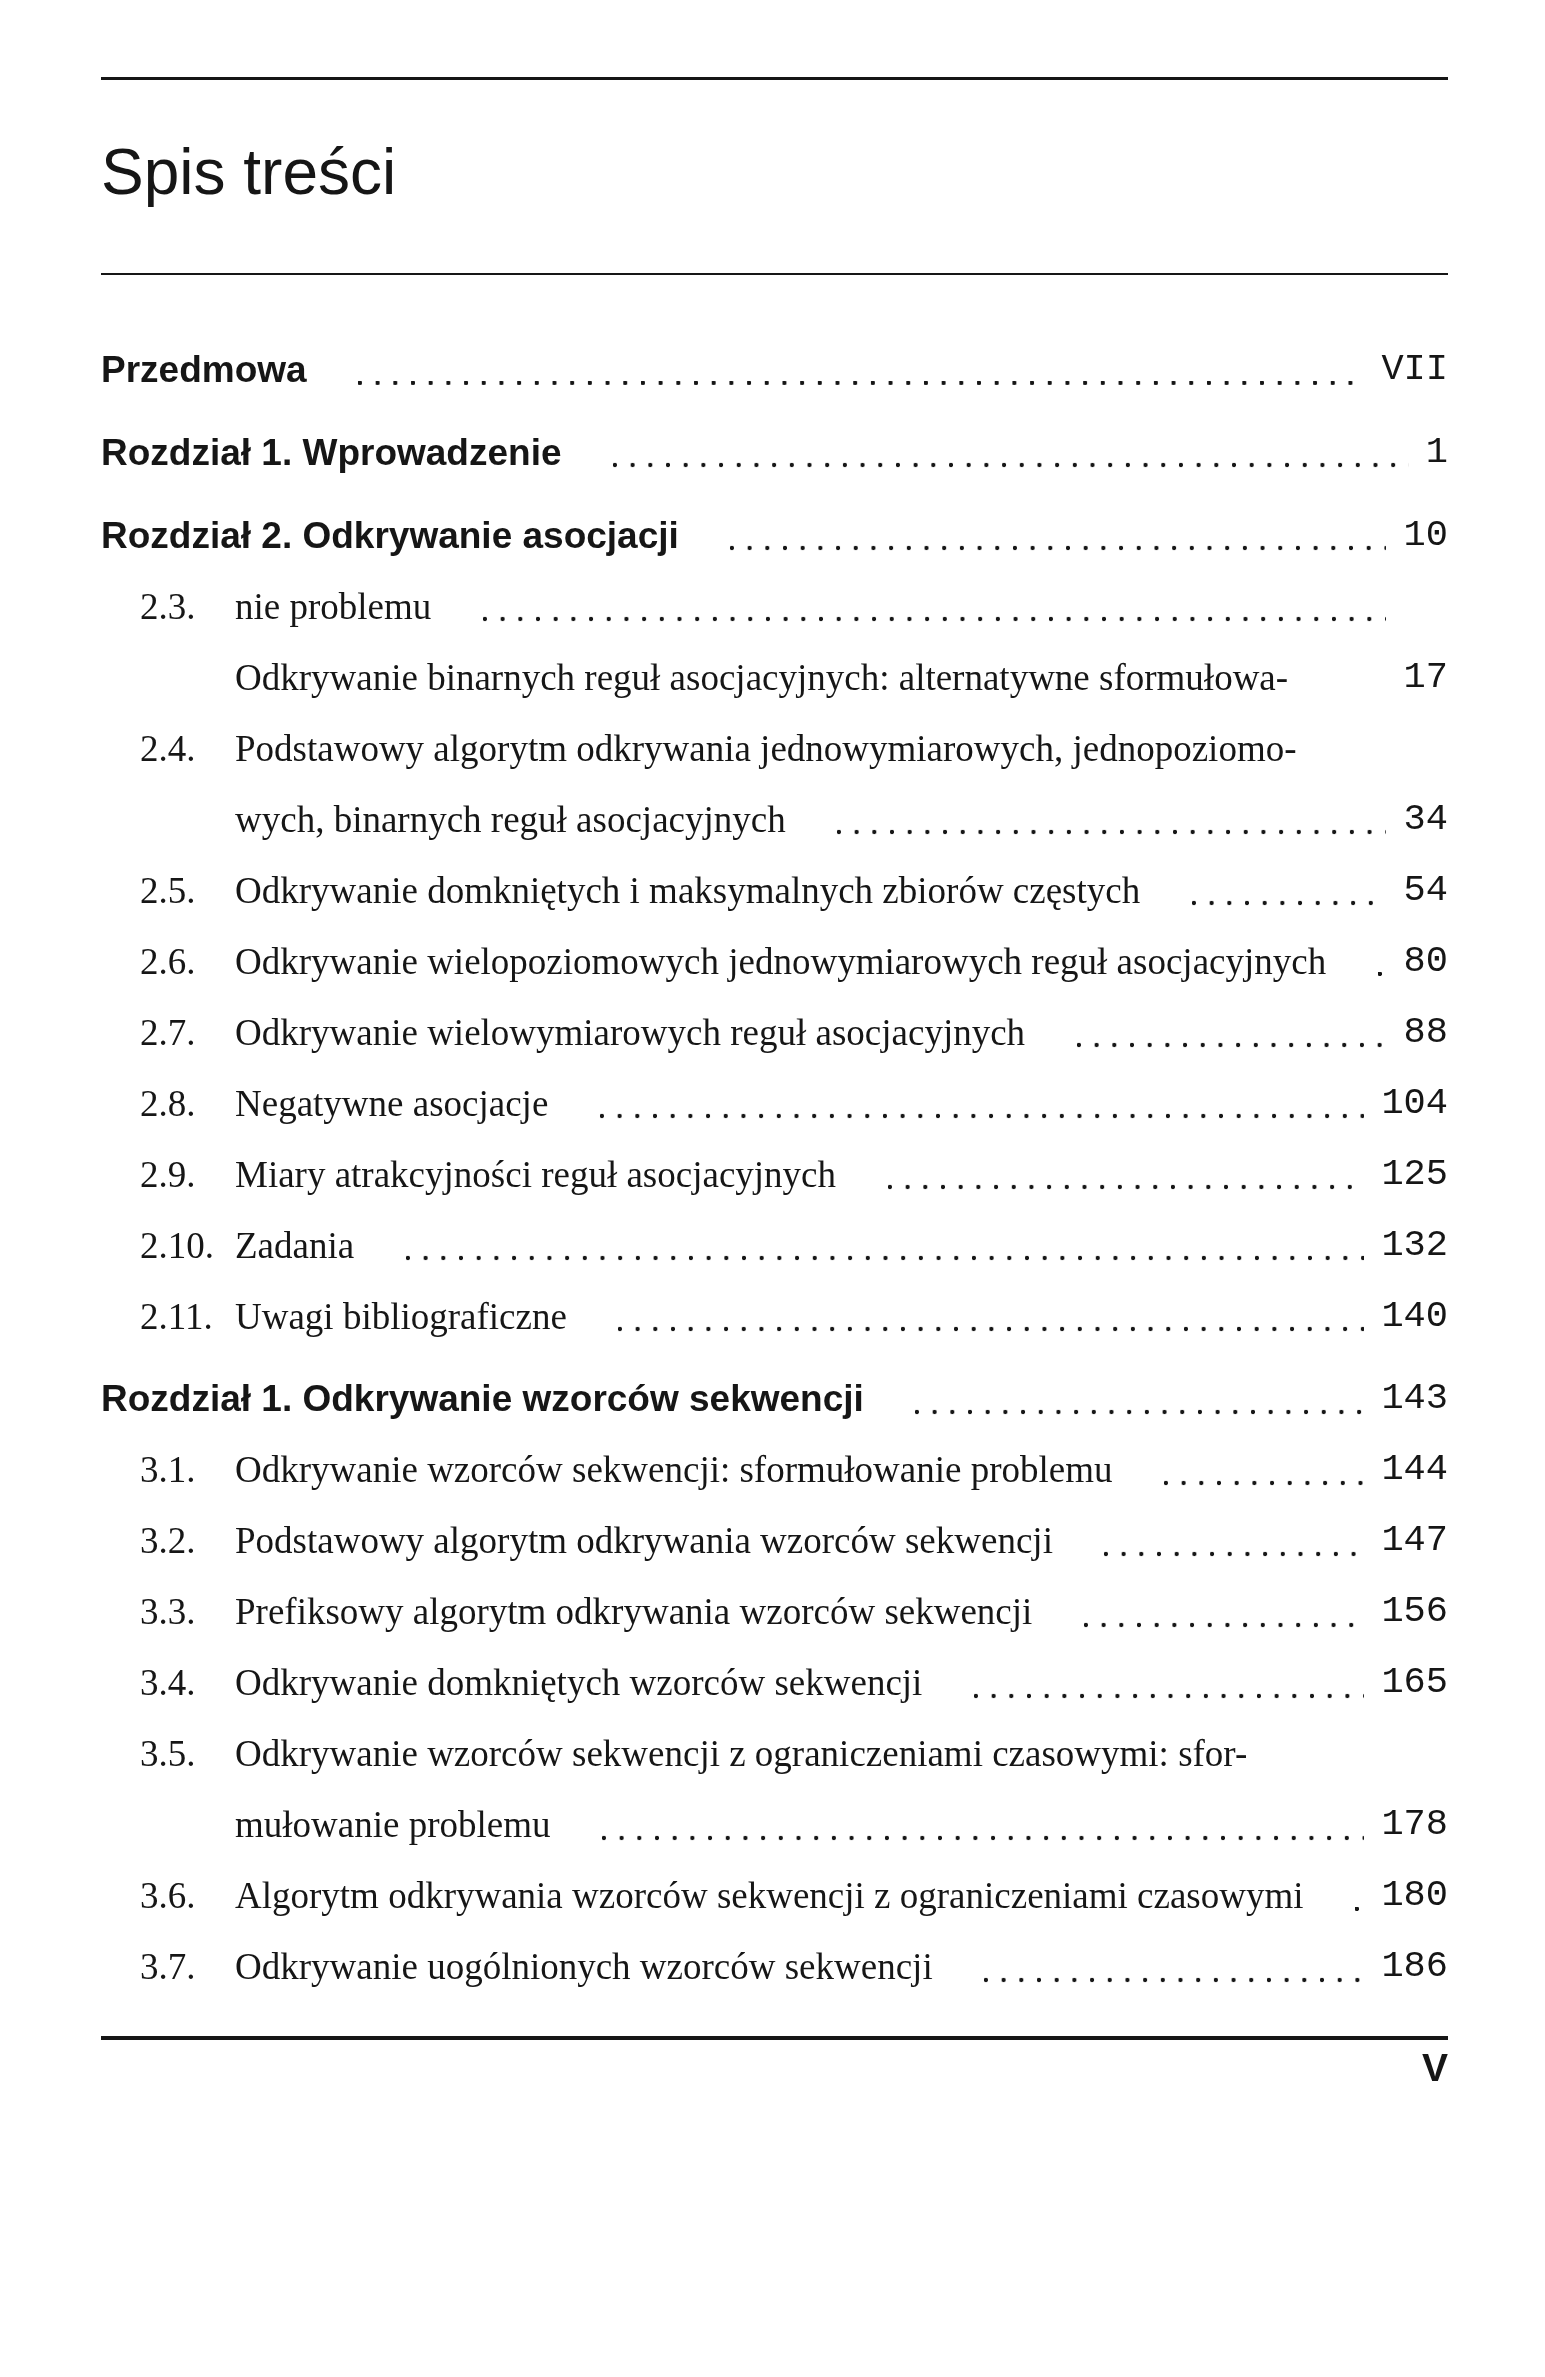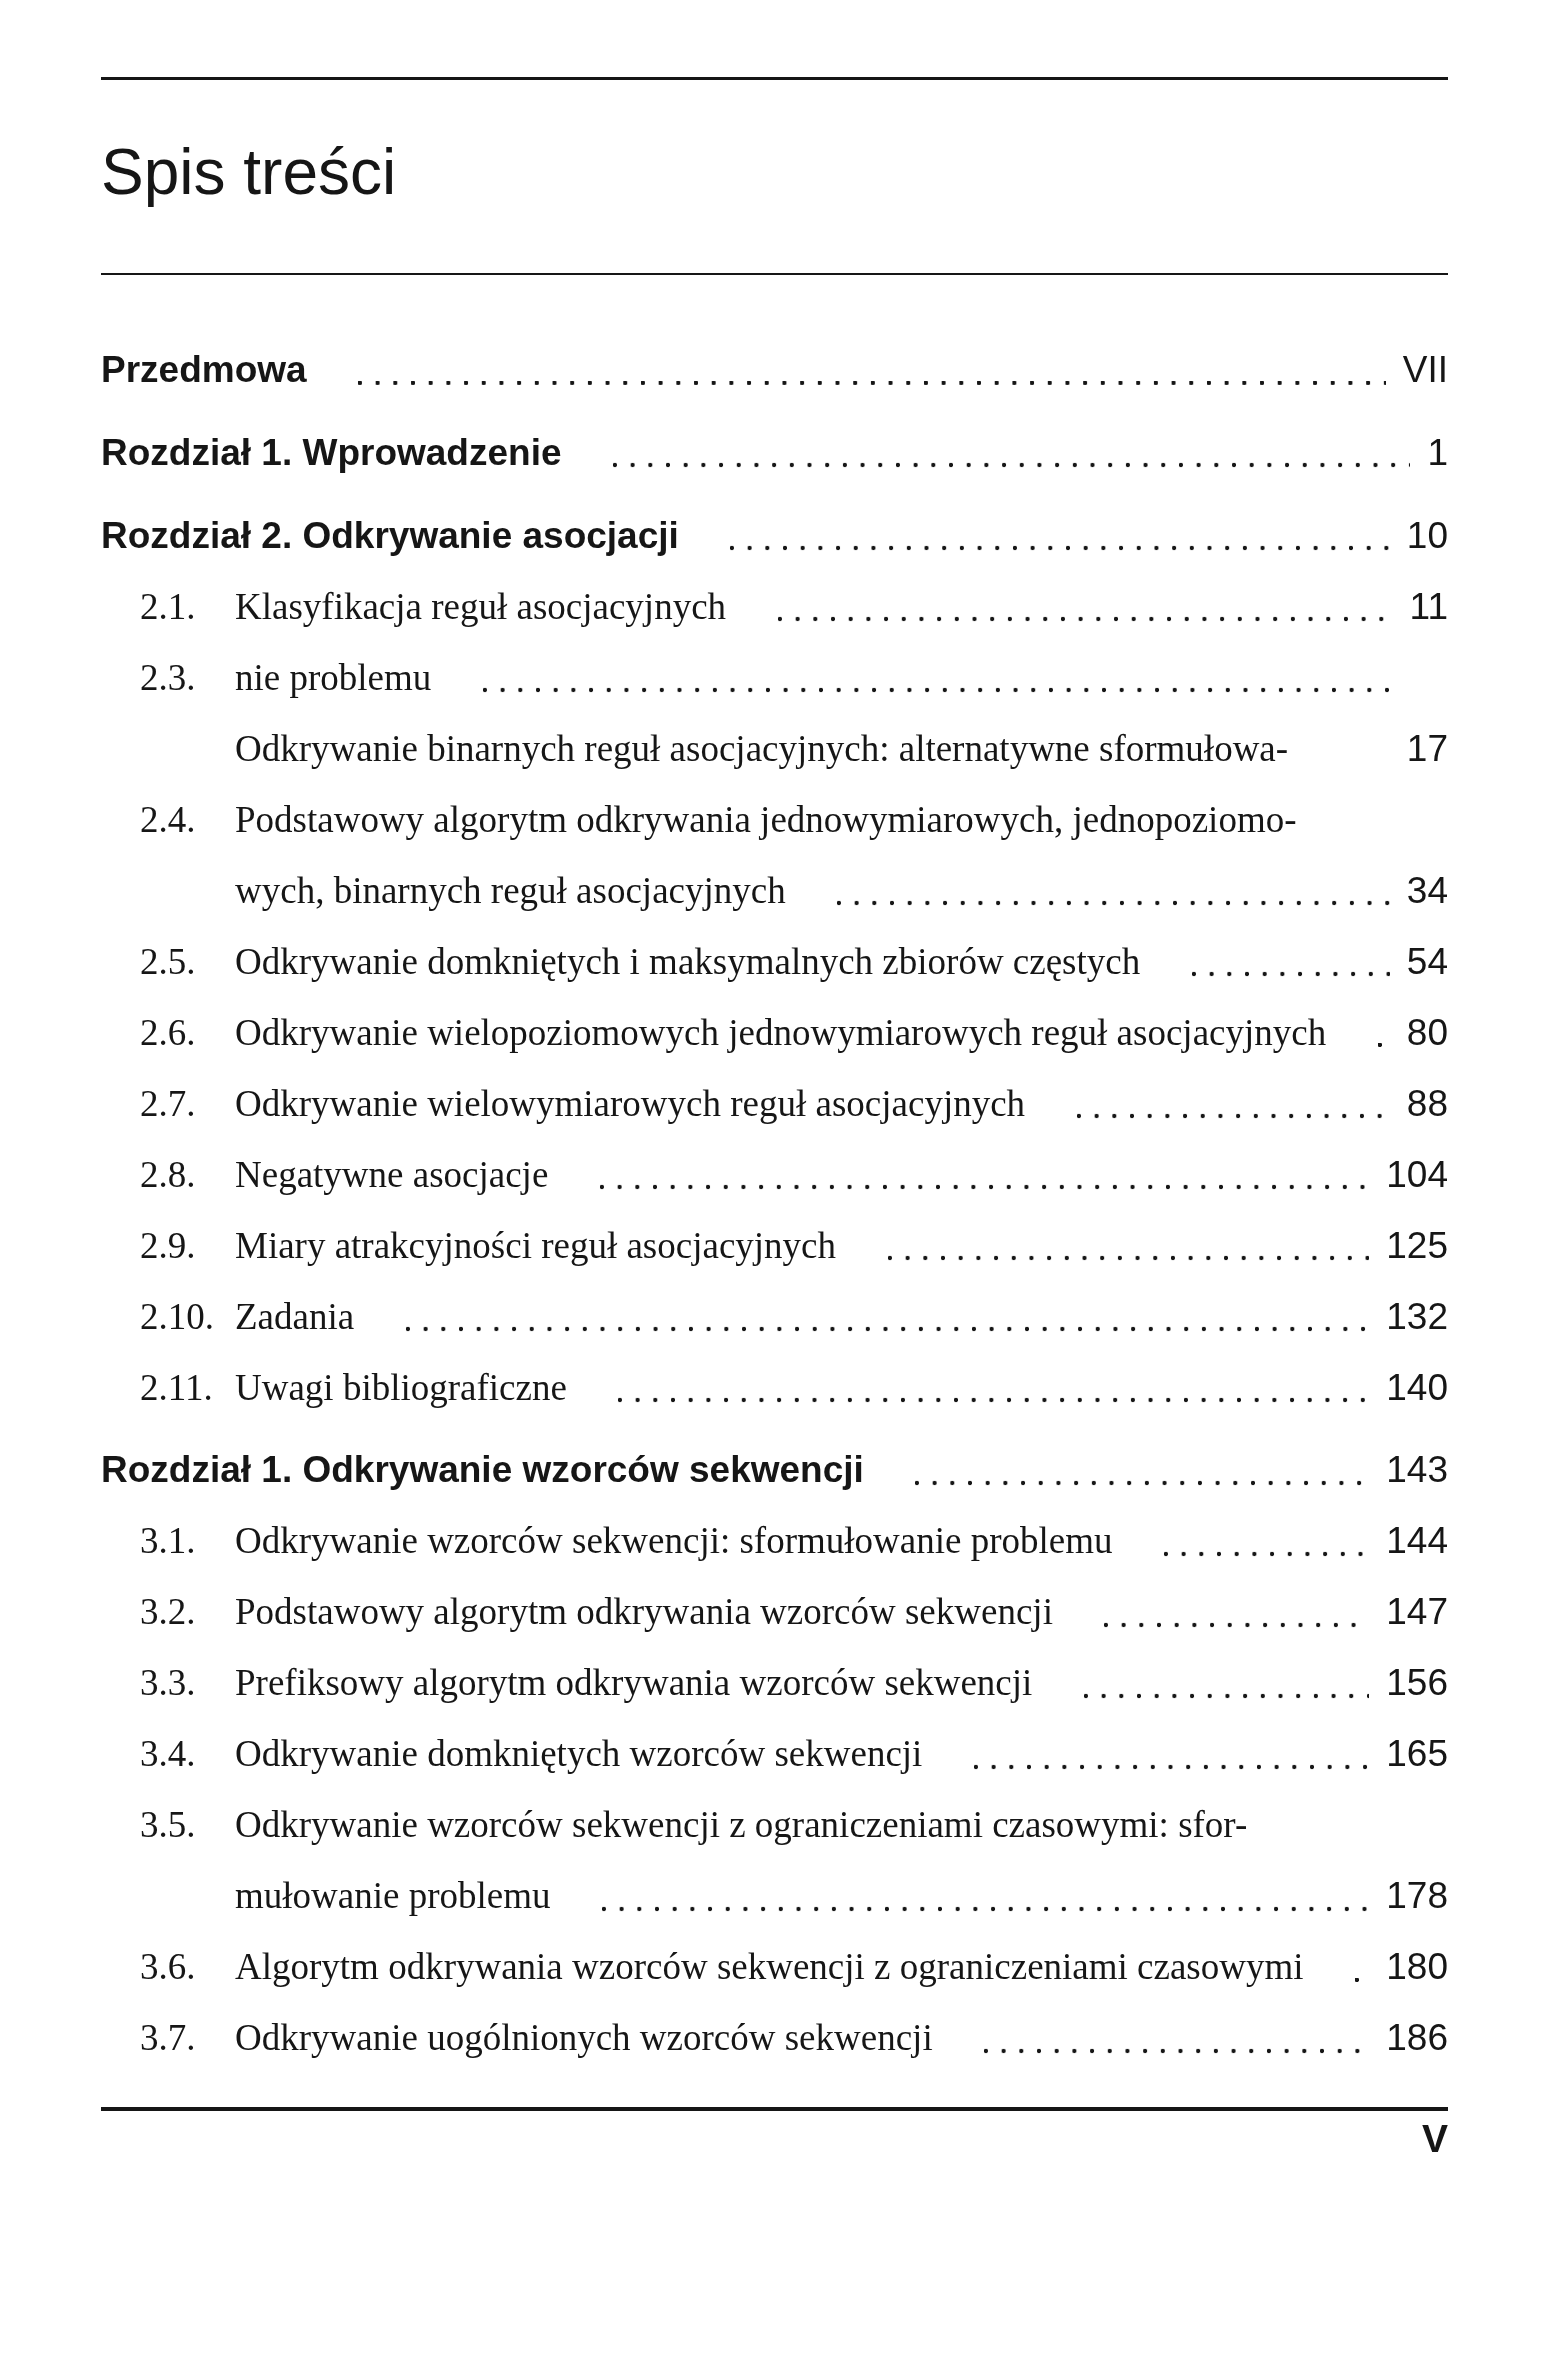--- a/index.html
+++ b/index.html
@@ -81,21 +81,21 @@
     margin:0 9.2px 19.6px 10.5px;
     background-image:radial-gradient(circle at 2.9px 2.9px, var(--text) 2px, rgba(0,0,0,0) 2.4px);
     background-size:17.7px 5.9px;
     background-repeat:repeat-x;
     background-position:left bottom;
   }
   .page{
     flex:none;
     align-self:flex-end;
     margin-left:8px;
-    font-family:Liberation Sans, sans-serif;
+    font-family:Liberation Mono, monospace;
     font-weight:normal;
     text-align:right;
   }
   .footer{
     display:flex;
     justify-content:flex-end;
     margin-top:5.2px;
   }
   .folio{
     font-family:"Liberation Sans","DejaVu Sans",sans-serif;
@@ -133,30 +133,20 @@
       <div class="entry chapter">
         <span class="body">
           <span class="line last">
             <span class="line-text">Rozdział 2. Odkrywanie asocjacji</span>
             <span class="dots"></span>
           </span>
         </span>
         <span class="page">10</span>
       </div>
       <div class="entry section">
-        <span class="num">2.1.</span>
-        <span class="body">
-          <span class="line last">
-            <span class="line-text">Klasyfikacja reguł asocjacyjnych</span>
-            <span class="dots"></span>
-          </span>
-        </span>
-        <span class="page">11</span>
-      </div>
-      <div class="entry section">
         <span class="num">2.3.</span>
         <span class="body">
           <span class="line last">
             <span class="line-text">nie problemu</span>
             <span class="dots"></span>
           </span>
           <span class="line"><span class="line-text">Odkrywanie binarnych reguł asocjacyjnych: alternatywne sformułowa-</span></span>
         </span>
         <span class="page">17</span>
       </div>

